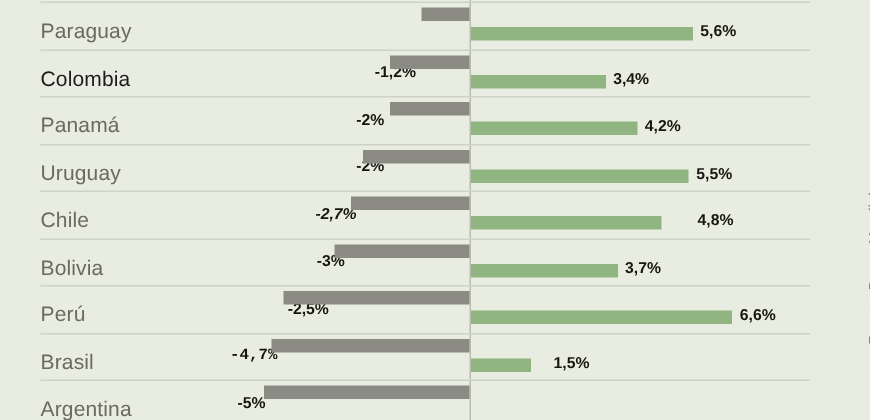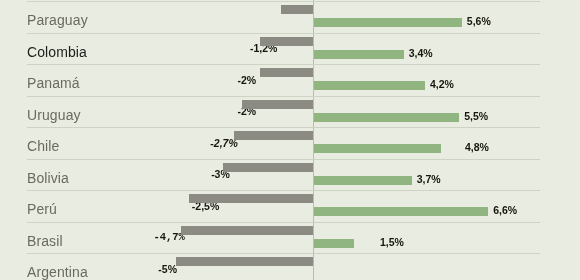--- a/index.html
+++ b/index.html
@@ -169,21 +169,21 @@
         <div class="val neg" style="right: 395.08px; font-family: Liberation Mono, monospace;">-4,7%</div>
         <div class="bar pos" style="left: 314px; width: 174.24px; background: rgb(144, 181, 128);"></div>
         <div class="val pos" style="left: 493.24px;">6,6%</div>
       </div>
       <div class="row" style="top: 221.5px;">
         <div class="row-sep"></div>
         <div class="country-label">Brasil</div>
         <div class="bar neg" style="left: 181px; width: 132px; background: rgb(139, 139, 132);"></div>
         <div class="val neg" style="right: 403px;">-5%</div>
         <div class="bar pos" style="left: 314px; width: 39.6px; background: rgb(144, 181, 128);"></div>
-        <div class="val pos" style="left: 380px;">1,5%</div>
+        <div class="val pos" style="left: 369px;">1,5%</div>
       </div>
       <div class="row" style="top: 253px;">
         <div class="row-sep"></div>
         <div class="country-label">Argentina</div>
         <div class="bar neg" style="left: 175.72px; width: 137.28px; background: rgb(139, 139, 132);"></div>
         <div class="val neg" style="right: 408.28px;">-5,2%</div>
       </div>
     </div>
 
   <div id="source-note">Fuente: Banco Mundial</div>

